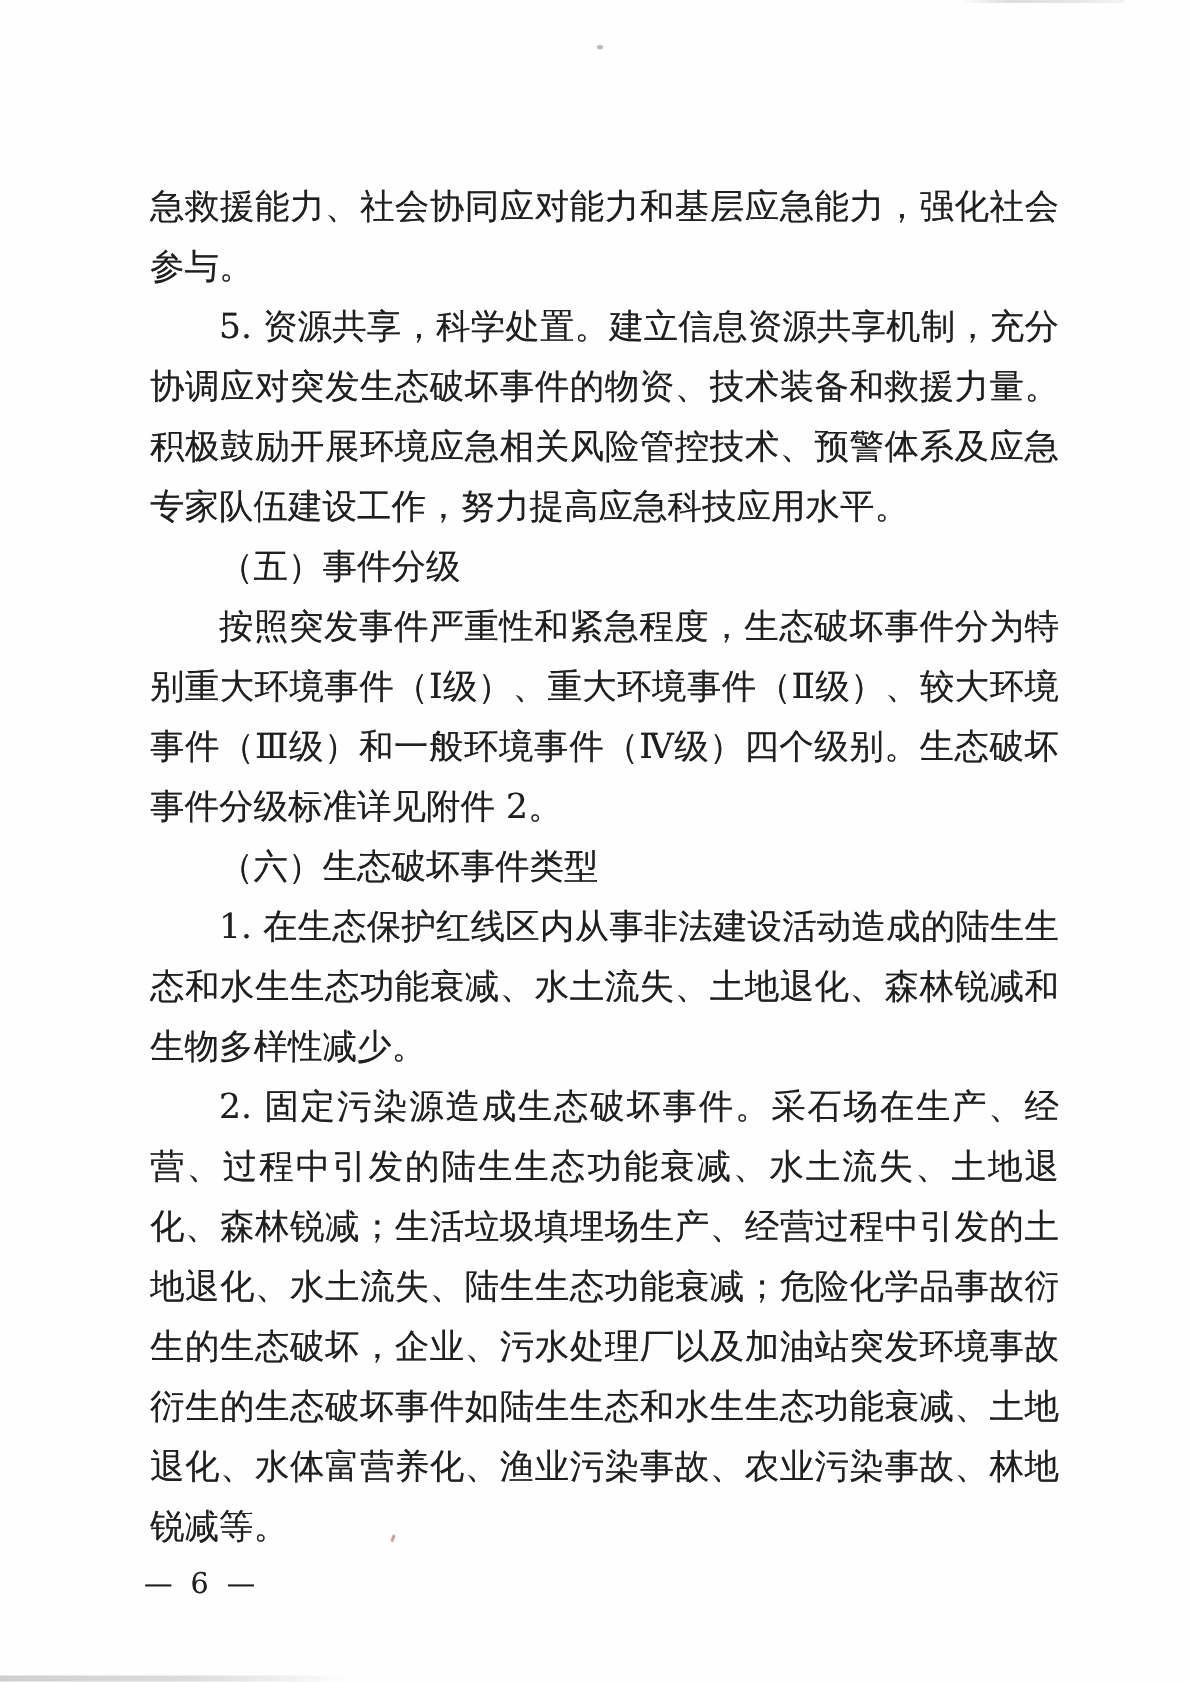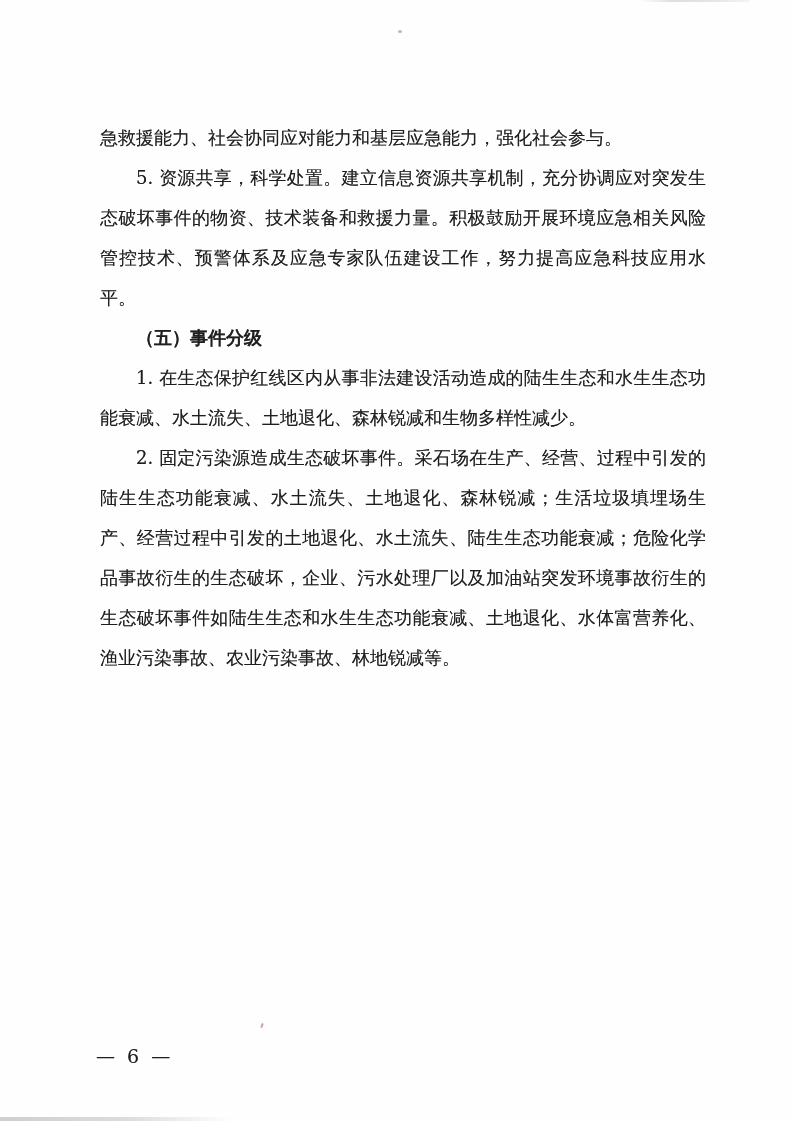--- a/index.html
+++ b/index.html
@@ -15,35 +15,35 @@
   .page {
     position: absolute;
     inset: 0;
     background: #fefefe;
   }
   .content {
     position: absolute;
     left: 100px;
     top: 118px;
     width: 606px;
-    font-size: 18px;
+    font-size: 23px;
     line-height: 40px;
     color: #1f1f1f;
     text-align: justify;
     text-justify: inter-ideograph;
     letter-spacing: 0;
   }
   .content p {
     margin: 0;
     padding: 0;
     
     text-shadow: 0 0 0.4px rgba(30,30,30,0.55);
   }
   .para-indent { text-indent: 2em; }
-  .para-heading { text-indent: 2em; font-weight: 700; }
+  .para-heading { text-indent: 2em; font-weight: 400; }
   .page-number {
     position: absolute;
     left: 96px;
     top: 1044px;
     font-size: 19px;
     line-height: 24px;
     letter-spacing: 3px;
     color: #1f1f1f;
     text-shadow: 0 0 0.4px rgba(30,30,30,0.5);
   }
@@ -81,20 +81,22 @@
 
 <div class="page">
 
   <div class="edge-smudge-top"></div>
   <div class="speck-top"></div>
 
   <div class="content">
     <p class="para-plain">急救援能力、社会协同应对能力和基层应急能力，强化社会参与。</p>
     <p class="para-indent">5. 资源共享，科学处置。建立信息资源共享机制，充分协调应对突发生态破坏事件的物资、技术装备和救援力量。积极鼓励开展环境应急相关风险管控技术、预警体系及应急专家队伍建设工作，努力提高应急科技应用水平。</p>
     <p class="para-heading">（五）事件分级</p>
+    <p class="para-indent">按照突发事件严重性和紧急程度，生态破坏事件分为特别重大环境事件（Ⅰ级）、重大环境事件（Ⅱ级）、较大环境事件（Ⅲ级）和一般环境事件（Ⅳ级）四个级别。生态破坏事件分级标准详见附件 2。</p>
+    <p class="para-heading">（六）生态破坏事件类型</p>
     <p class="para-indent">1. 在生态保护红线区内从事非法建设活动造成的陆生生态和水生生态功能衰减、水土流失、土地退化、森林锐减和生物多样性减少。</p>
     <p class="para-indent">2. 固定污染源造成生态破坏事件。采石场在生产、经营、过程中引发的陆生生态功能衰减、水土流失、土地退化、森林锐减；生活垃圾填埋场生产、经营过程中引发的土地退化、水土流失、陆生生态功能衰减；危险化学品事故衍生的生态破坏，企业、污水处理厂以及加油站突发环境事故衍生的生态破坏事件如陆生生态和水生生态功能衰减、土地退化、水体富营养化、渔业污染事故、农业污染事故、林地锐减等。</p>
   </div>
 
   <div class="page-number">— 6 —</div>
 
   <div class="speck-red"></div>
   <div class="edge-smudge-bottom"></div>
 
 </div>

